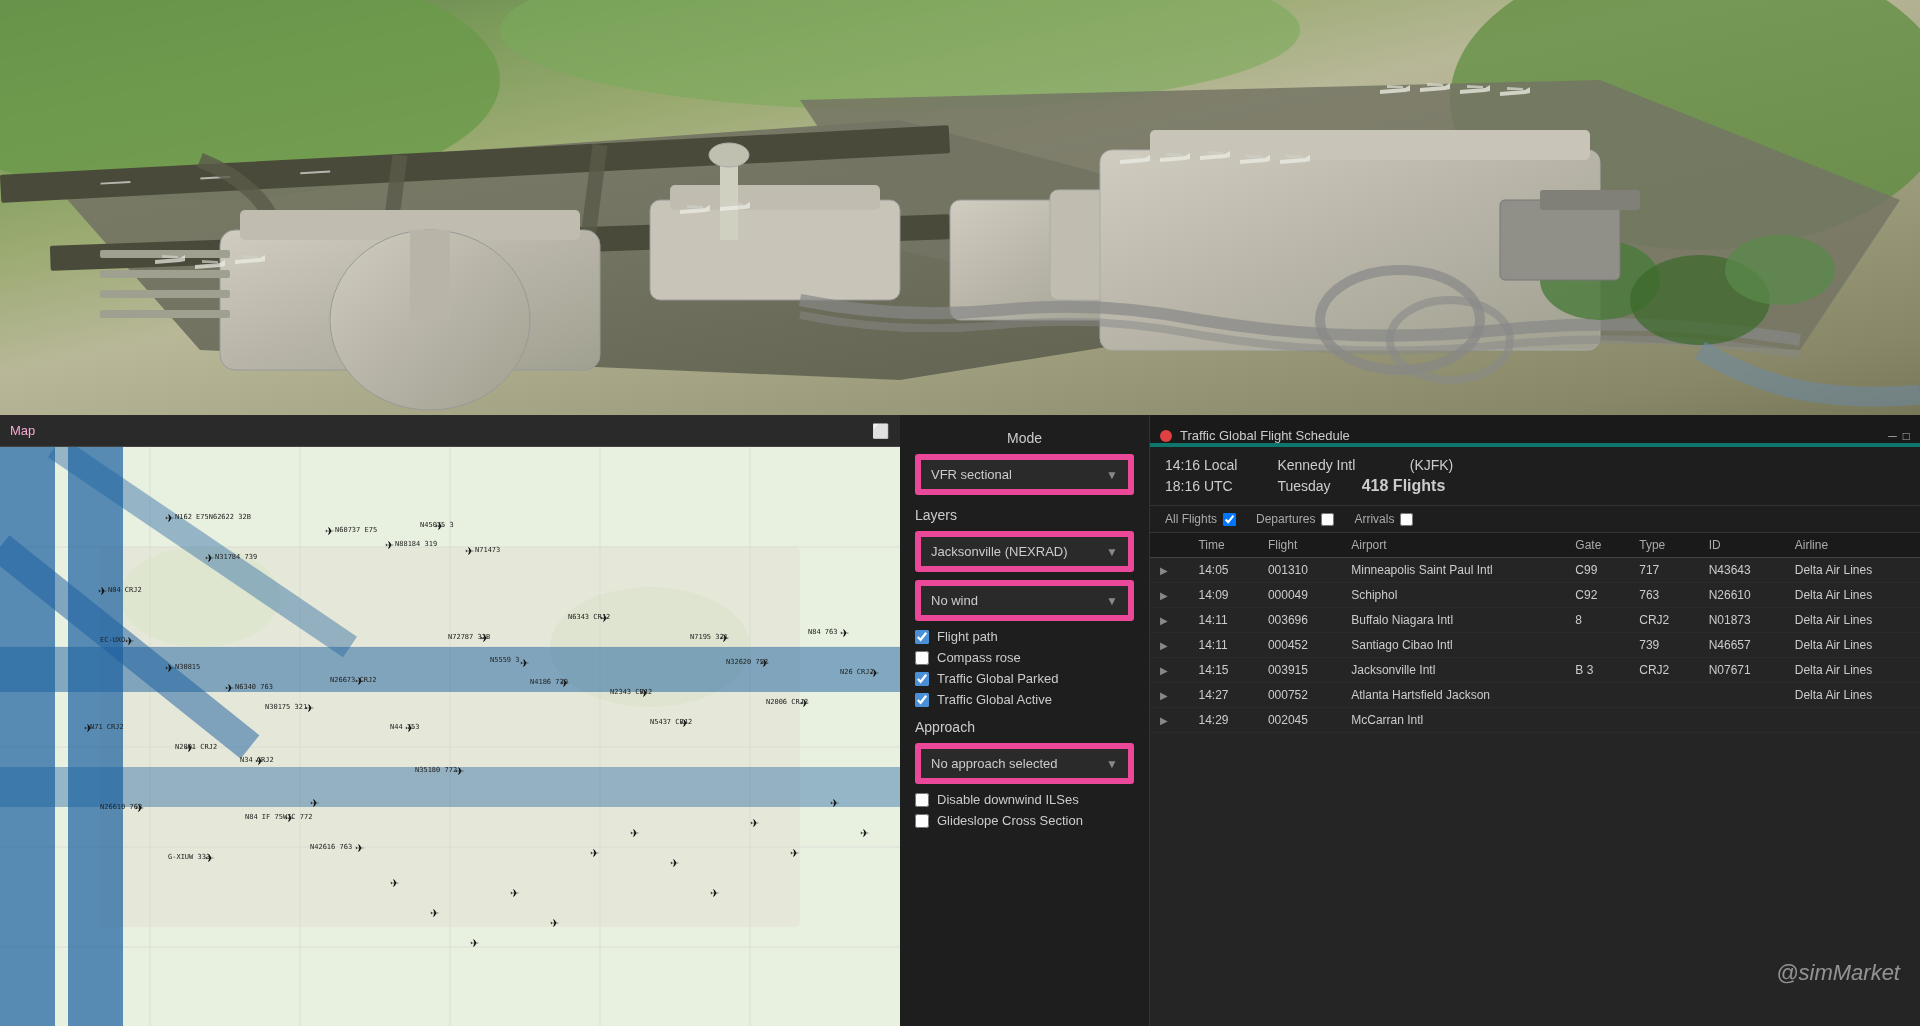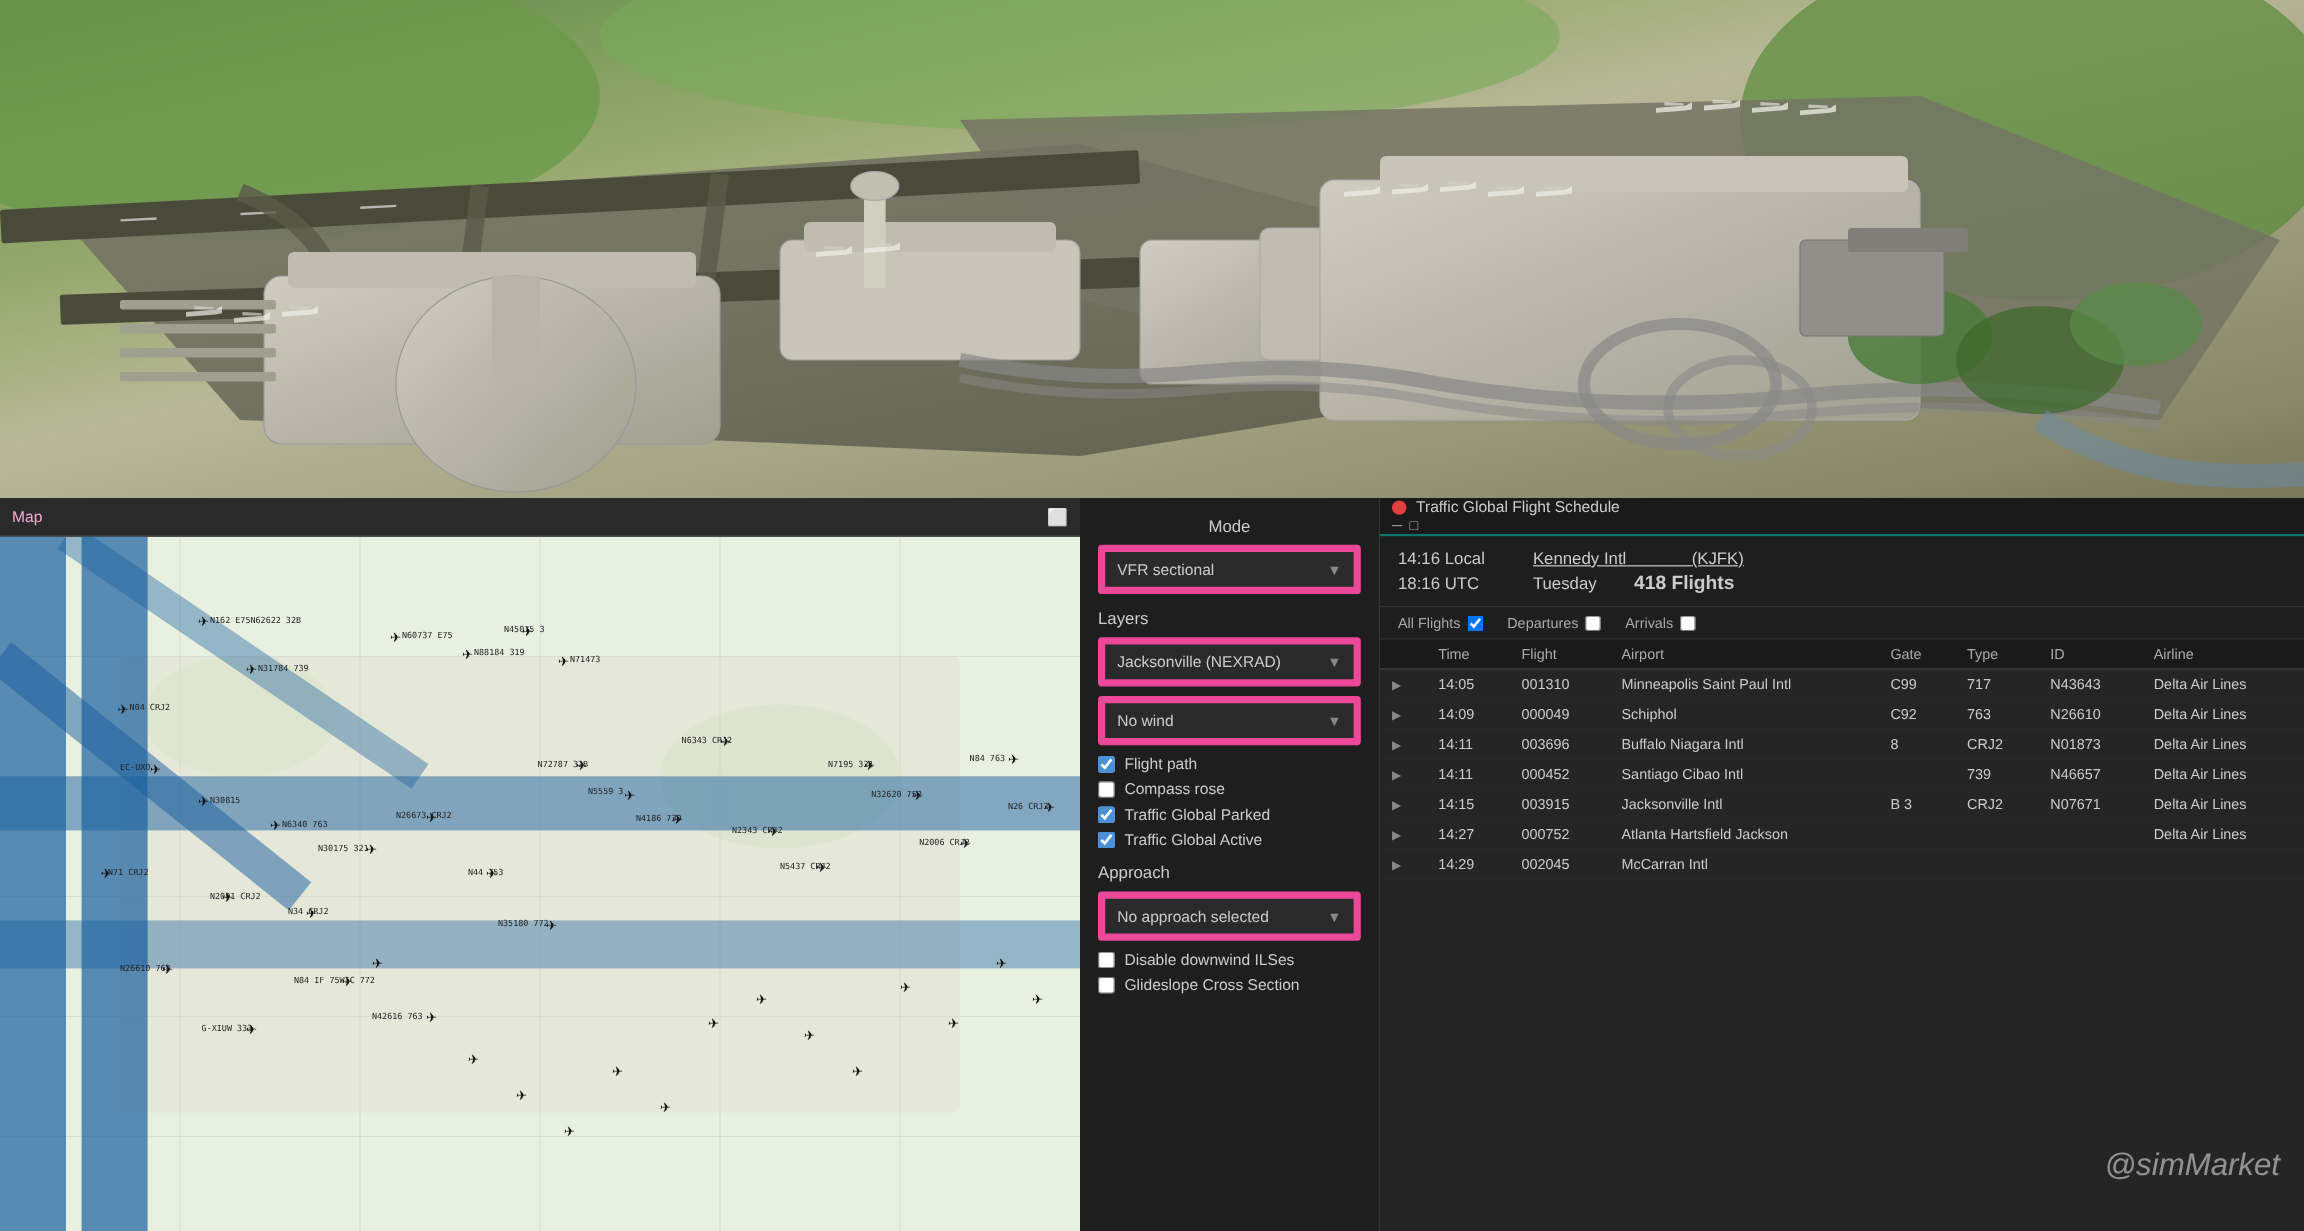--- a/index.html
+++ b/index.html
@@ -133,25 +133,24 @@
     #flight-panel {
       flex: 1;
       background: #252525;
       position: relative;
     }
 
     #flight-titlebar {
       background: #1a1a1a;
       height: 32px;
       display: flex;
-      align-items: flex-start;
+      align-items: flex-end;
       justify-content: space-between;
       padding: 0 10px;
-      border-bottom: 2px solid #0f766e;
-      flex-direction: column;
+      border-bottom: 4px solid #0f766e;
     }
 
     #flight-titlebar .title-left {
       display: flex;
       align-items: center;
       gap: 8px;
     }
 
     .red-dot {
       width: 12px;
@@ -186,21 +185,20 @@
     .airport-time {
       color: #ccc;
       font-size: 14px;
       line-height: 1.5;
     }
 
     .airport-name {
       color: #ccc;
       font-size: 14px;
       line-height: 1.5;
-      text-decoration: underline;
     }
 
     .flight-count {
       color: #ccc;
       font-size: 16px;
       font-weight: bold;
     }
 
     
     #filter-bar {
@@ -260,21 +258,21 @@
       font-size: 10px;
       cursor: pointer;
     }
 
     
     #watermark {
       position: absolute;
       bottom: 40px;
       right: 20px;
       color: rgba(255,255,255,0.5);
-      font-size: 26px;
+      font-size: 22px;
       font-style: italic;
     }
   </style>
 </head>
 <body>
 
 <div id="aerial-view">
   
   <svg width="1920" height="415" viewBox="0 0 1920 415" xmlns="http://www.w3.org/2000/svg">
 

